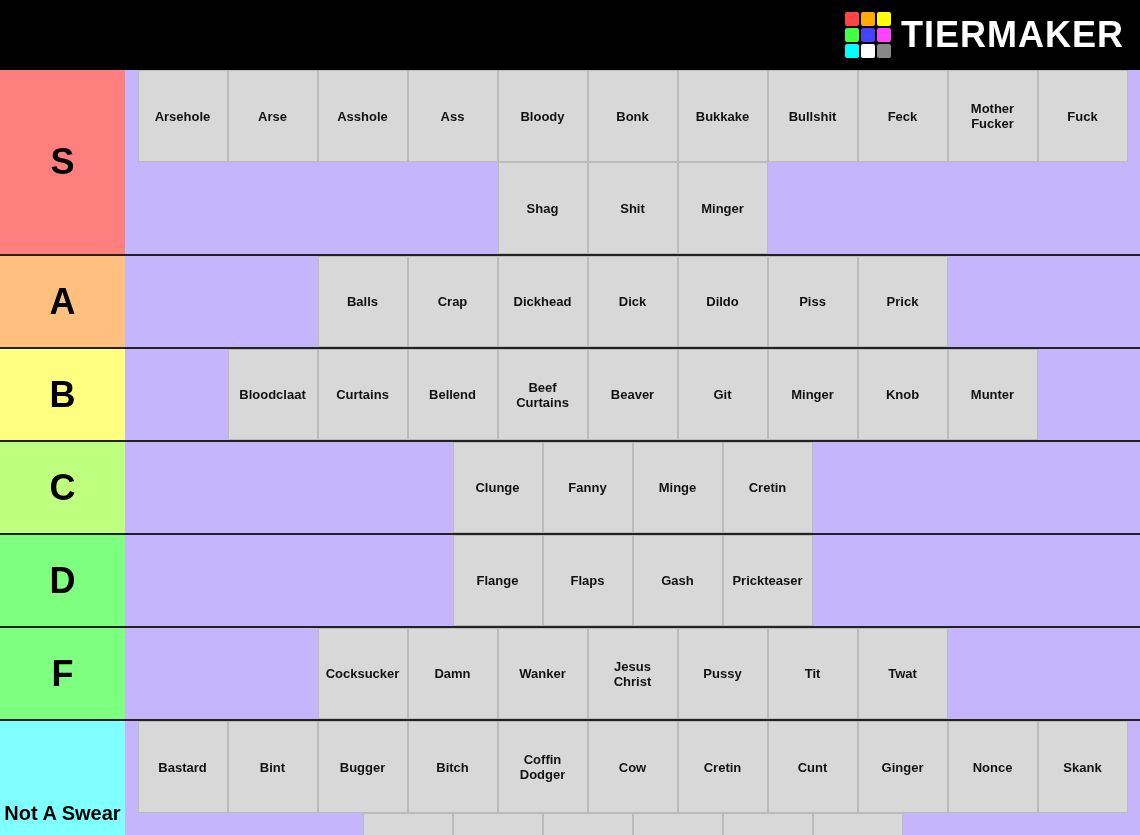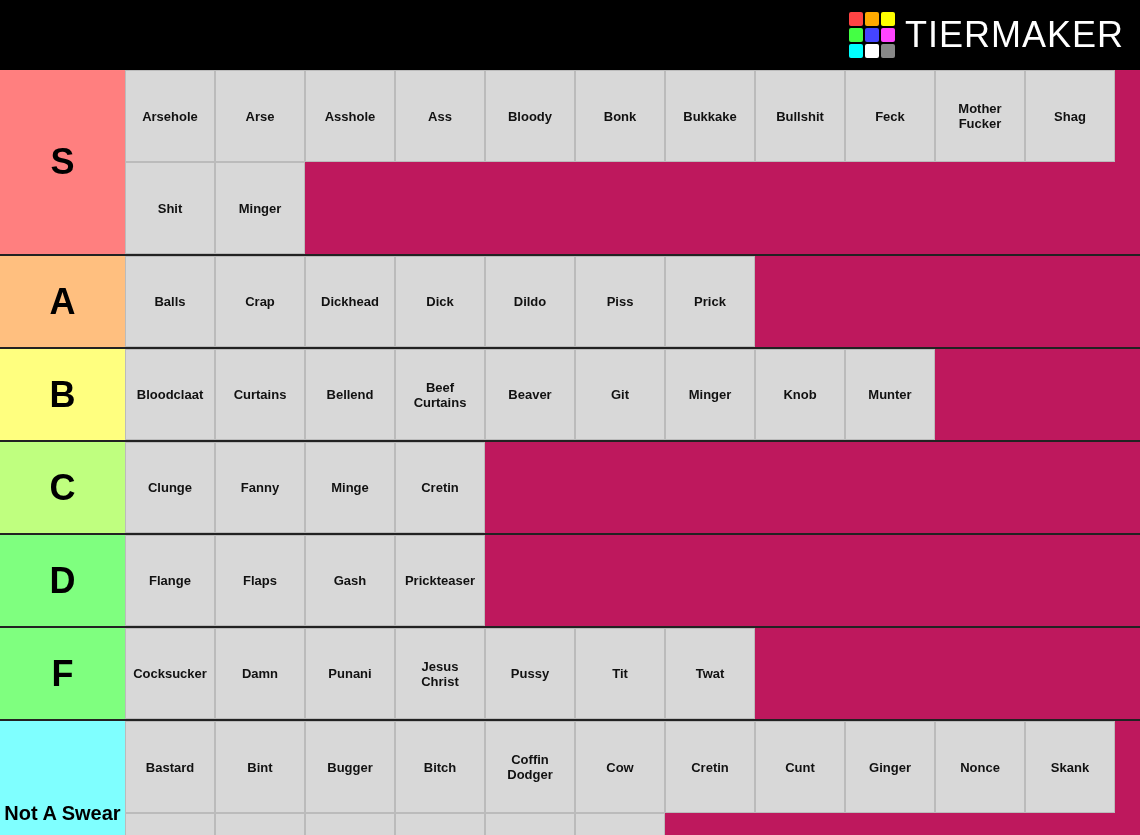--- a/index.html
+++ b/index.html
@@ -29,21 +29,22 @@
       font-size: 36px;
       font-weight: bold;
       color: #000;
       text-align: center;
       flex-shrink: 0;
     }
     .tier-items {
       display: flex;
       flex-wrap: wrap;
       flex: 1;
-      background: #be185d;
+      background: #c4b5fd;
+      justify-content: center;
     }
     .tier-item {
       width: 90px;
       min-height: 90px;
       background: #d8d8d8;
       border: 1px solid #bbb;
       display: flex;
       align-items: center;
       justify-content: center;
       text-align: center;
@@ -72,21 +73,21 @@
       grid-template-rows: repeat(3, 14px);
       gap: 2px;
     }
     .logo-cell {
       width: 14px;
       height: 14px;
       border-radius: 2px;
     }
     .logo-text {
       font-size: 36px;
-      font-weight: 400;
+      font-weight: 700;
       color: white;
       letter-spacing: 1px;
       text-transform: uppercase;
     }
     
     .tier-s { background: #ff7f7f; }
     
     .tier-a { background: #ffbf7f; }
     
     .tier-b { background: #ffff7f; }
@@ -130,20 +131,21 @@
       <div class="tier-item">Arsehole</div>
       <div class="tier-item">Arse</div>
       <div class="tier-item">Asshole</div>
       <div class="tier-item">Ass</div>
       <div class="tier-item">Bloody</div>
       <div class="tier-item">Bonk</div>
       <div class="tier-item">Bukkake</div>
       <div class="tier-item">Bullshit</div>
       <div class="tier-item">Feck</div>
       <div class="tier-item">Mother Fucker</div>
+      <div class="tier-item">Fuck</div>
       <div class="tier-item">Shag</div>
       <div class="tier-item">Shit</div>
       <div class="tier-item">Minger</div>
     </div>
   </div>
 
   <div class="tier-row">
     <div class="tier-label tier-a">A</div>
     <div class="tier-items">
       <div class="tier-item">Balls</div>
@@ -189,21 +191,21 @@
       <div class="tier-item">Gash</div>
       <div class="tier-item">Prickteaser</div>
     </div>
   </div>
 
   <div class="tier-row">
     <div class="tier-label tier-f" style="background:#7fff7f;">F</div>
     <div class="tier-items">
       <div class="tier-item">Cocksucker</div>
       <div class="tier-item">Damn</div>
-      <div class="tier-item">Punani</div>
+      <div class="tier-item">Wanker</div>
       <div class="tier-item">Jesus Christ</div>
       <div class="tier-item">Pussy</div>
       <div class="tier-item">Tit</div>
       <div class="tier-item">Twat</div>
     </div>
   </div>
 
   <div class="tier-row nas-row">
     <div class="tier-label tier-nas">Not A Swear</div>
     <div class="tier-items">

